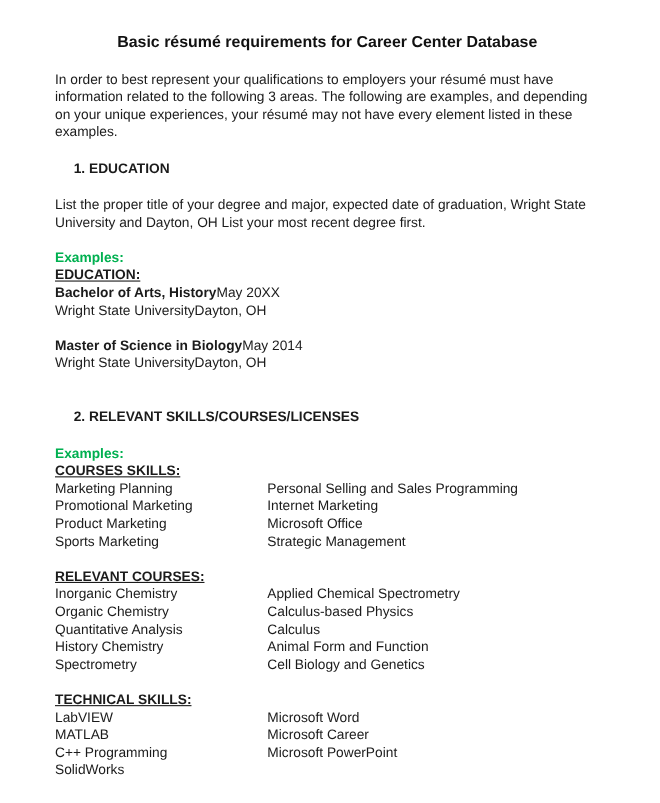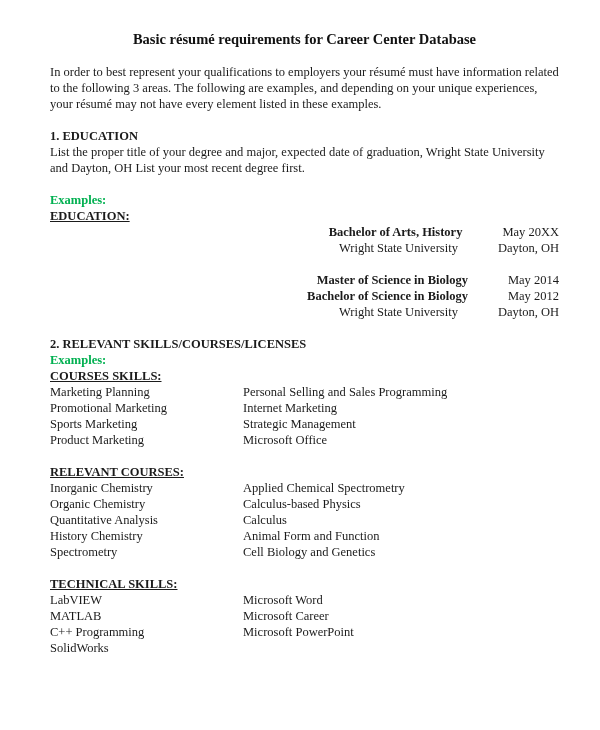--- a/index.html
+++ b/index.html
@@ -5,43 +5,43 @@
   html, body { margin: 0; padding: 0; }
   body {
     width: 600px; height: 730px;
     background: #ffffff;
     font-family: "Liberation Sans", sans-serif;
     font-size: 12.5px;
     line-height: 16px;
     color: #1b1b1b;
     overflow: hidden;
   }
-  .page { padding: 31px 41px 0 50px; font-family: Liberation Serif, serif; }
+  .page { padding: 31px 55px 0 50px; }
   .doc-title {
     font-size: 14.5px;
     font-weight: bold;
     text-align: center;
     line-height: 17px;
     margin: 0 0 16px 0;
     color: #111;
   }
   p { margin: 0 0 16px 0; }
-  .section-heading { font-weight: bold; margin: 0; }
+  .section-heading { font-weight: bold; margin: 17px; }
   .desc { margin: 0 0 16px 0; }
   .examples {
     color: var(--accent-green, #00B050);
     font-weight: bold;
     margin: 0;
   }
   .list-heading {
     font-weight: bold;
     text-decoration: underline;
     margin: 0;
   }
-  .entry-row { display: flex; justify-content: flex-end; gap: 40px; }
+  .entry-row { display: flex; justify-content: flex-start; }
   .entry-row .b { font-weight: bold; }
   .group-gap { height: 16px; }
   .two-col-row { display: flex; }
   .two-col-row .c1 { width: 193px; flex: 0 0 193px; }
   .two-col-row .c2 { flex: 1; }
   .skills-group { margin: 0 0 16px 0; }
 </style>
 </head>
 <body>
 
@@ -70,24 +70,20 @@
     </div>
 
     <div class="group-gap"></div>
 
     <div>
       <div class="entry-row">
         <span class="b">Master of Science in Biology</span>
         <span>May 2014</span>
       </div>
       <div class="entry-row">
-        <span class="b">Bachelor of Science in Biology</span>
-        <span>May 2012</span>
-      </div>
-      <div class="entry-row">
         <span>Wright State University</span>
         <span>Dayton, OH</span>
       </div>
     </div>
 
     <div class="group-gap"></div>
   </div>
 
   <div>
     <div class="section-heading">2. RELEVANT SKILLS/COURSES/LICENSES</div>
@@ -98,26 +94,26 @@
       <div class="list-heading">COURSES SKILLS:</div>
       <div class="two-col-row">
         <span class="c1">Marketing Planning</span>
         <span class="c2">Personal Selling and Sales Programming</span>
       </div>
       <div class="two-col-row">
         <span class="c1">Promotional Marketing</span>
         <span class="c2">Internet Marketing</span>
       </div>
       <div class="two-col-row">
+        <span class="c1">Product Marketing</span>
+        <span class="c2">Microsoft Office</span>
+      </div>
+      <div class="two-col-row">
         <span class="c1">Sports Marketing</span>
         <span class="c2">Strategic Management</span>
-      </div>
-      <div class="two-col-row">
-        <span class="c1">Product Marketing</span>
-        <span class="c2">Microsoft Office</span>
       </div>
     </div>
 
     <div class="skills-group">
       <div class="list-heading">RELEVANT COURSES:</div>
       <div class="two-col-row">
         <span class="c1">Inorganic Chemistry</span>
         <span class="c2">Applied Chemical Spectrometry</span>
       </div>
       <div class="two-col-row">

